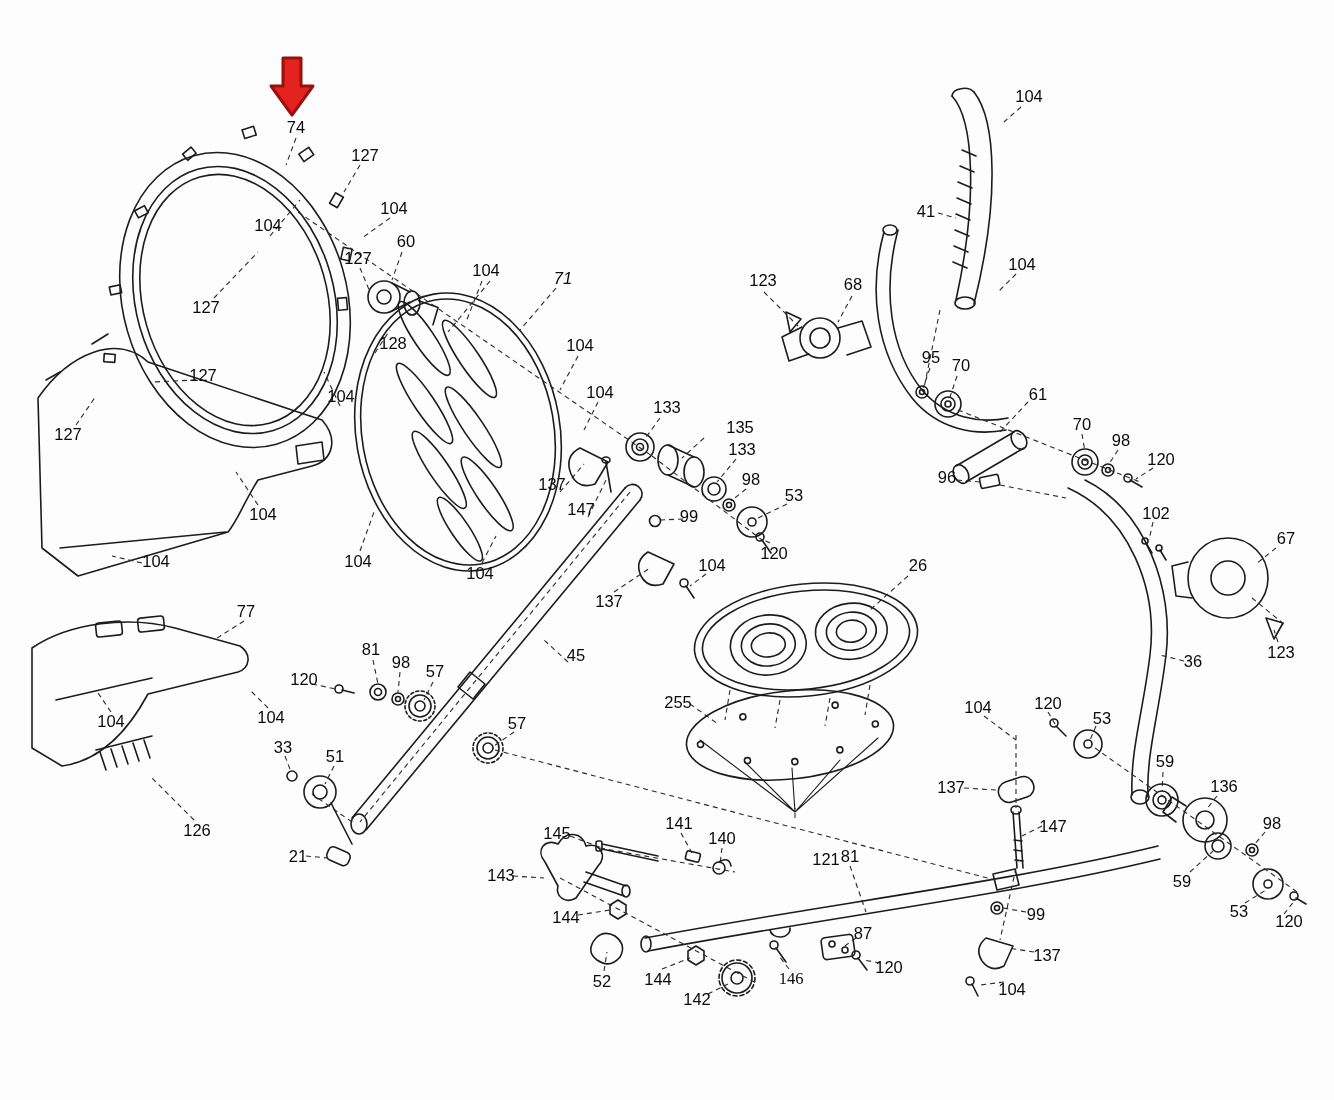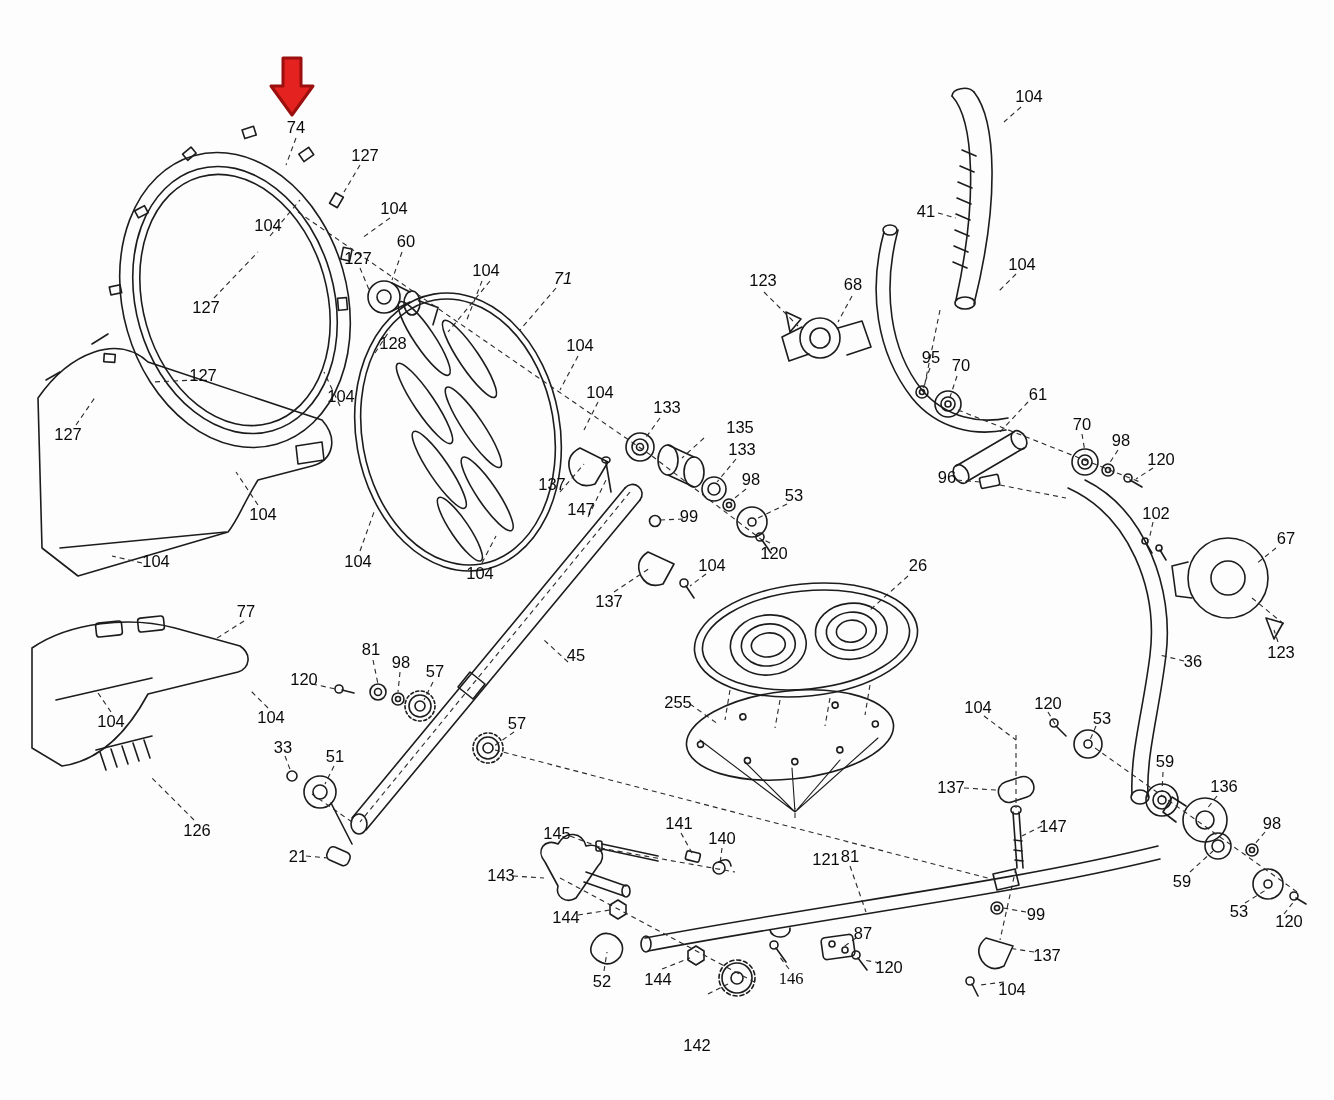--- a/index.html
+++ b/index.html
@@ -426,21 +426,21 @@
       <span class="plabel" style="left: 517px; top: 723px;">57</span>
       <span class="plabel" style="left: 197px; top: 830px;">126</span>
       <span class="plabel" style="left: 298px; top: 856px;">21</span>
       <span class="plabel" style="left: 557px; top: 833px;">145</span>
       <span class="plabel" style="left: 679px; top: 823px;">141</span>
       <span class="plabel" style="left: 722px; top: 838px;">140</span>
       <span class="plabel" style="left: 501px; top: 875px;">143</span>
       <span class="plabel" style="left: 566px; top: 917px;">144</span>
       <span class="plabel" style="left: 602px; top: 981px;">52</span>
       <span class="plabel" style="left: 658px; top: 979px;">144</span>
-      <span class="plabel" style="left: 697px; top: 999px; margin-top: 46px;">142</span>
+      <span class="plabel" style="left: 697px; top: 999px;">142</span>
       <span class="plabel" style="left: 791px; top: 979px; font-family: Liberation Serif, serif;">146</span>
       <span class="plabel" style="left: 863px; top: 933px;">87</span>
       <span class="plabel" style="left: 889px; top: 967px;">120</span>
       <span class="plabel" style="left: 850px; top: 856px;">81</span>
       <span class="plabel" style="left: 826px; top: 827px; margin-top: 32px;">121</span>
       <span class="plabel" style="left: 678px; top: 702px;">255</span>
       <span class="plabel" style="left: 918px; top: 565px;">26</span>
       <span class="plabel" style="left: 763px; top: 280px;">123</span>
       <span class="plabel" style="left: 853px; top: 284px;">68</span>
       <span class="plabel" style="left: 926px; top: 211px;">41</span>

